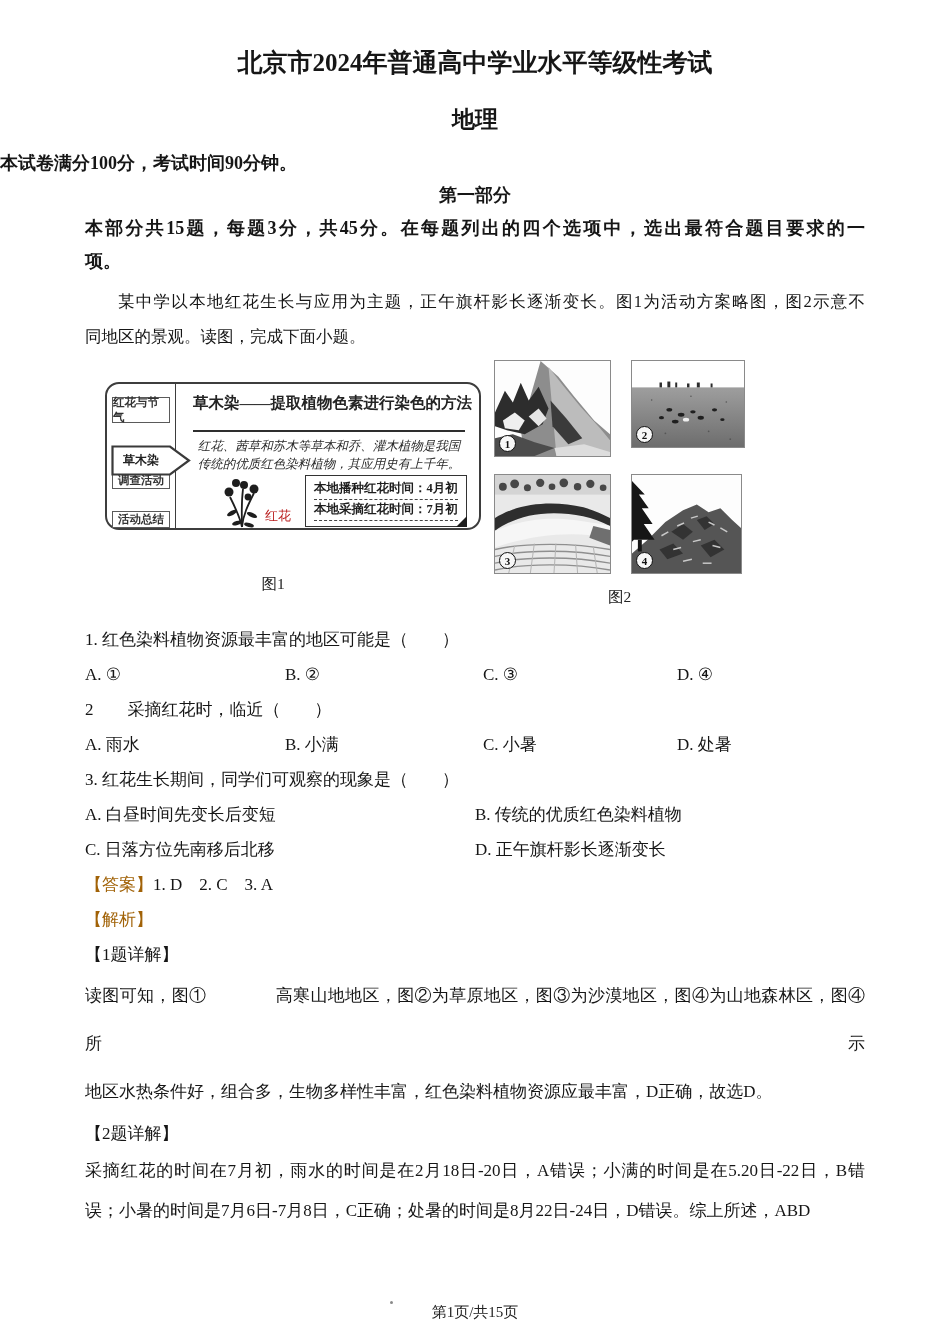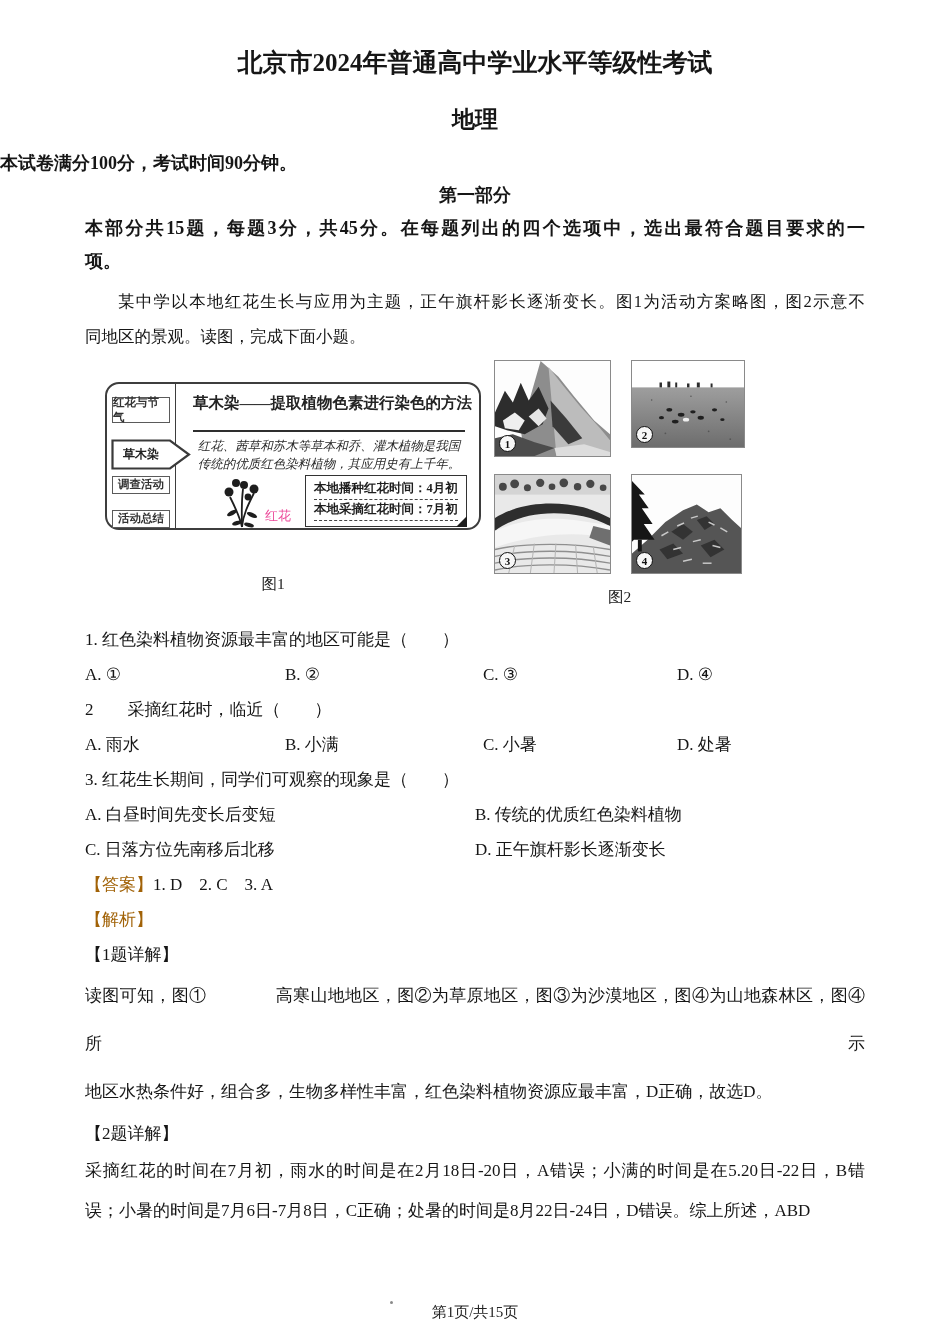--- a/index.html
+++ b/index.html
@@ -17,35 +17,35 @@
   .instructions { margin:6px 85px 0; font-weight:bold; font-size:18px; line-height:33px; }
   .jl { text-align:justify; text-align-last:justify; }
   .intro { margin:6px 85px 0; font-size:16.5px; line-height:35px; }
   .indent { text-indent:2em; }
   
   .figures { display:flex; margin:6px 0 0 85px; align-items:flex-start; }
   .fig1-col { width:400px; padding-left:20px; }
   .fig1 { position:relative; width:376px; height:148px; margin-top:22px;
           border:2px solid #3d3d3d; border-radius:14px; background:#fff; }
   .fig1-divider { position:absolute; left:68px; top:0; bottom:0; width:0; border-left:1.5px solid #3d3d3d; }
-  .tabs { position:absolute; left:0; top:0; bottom:0; width:68px; display:flex; flex-direction:column; gap:16px; padding-top:13px; }
+  .tabs { position:absolute; left:0; top:0; bottom:0; width:68px; display:flex; flex-direction:column; gap:22px; padding-top:13px; }
   .tab { width:58px; height:26px; margin:0 auto; border:1.5px solid #5a5a5a; background:#fff;
          font-size:11.5px; font-weight:600; color:#333; display:flex; align-items:center; justify-content:center; }
   .tab-arrow { position:relative; width:80px; height:31px; margin-left:4px; z-index:2; }
   .tab-arrow svg { position:absolute; inset:0; }
   .tab-arrow span { position:absolute; left:0; top:0; width:60px; height:31px; display:flex; align-items:center; justify-content:center;
                     font-size:12px; font-weight:bold; color:#222; }
   .fig1-main { position:absolute; left:70px; right:0; top:0; bottom:0; padding:9px 8px 4px 10px; }
   .fig1-title { margin:0 6px; text-align:center; font-weight:bold; font-size:15.5px; color:#242424;
                 border-bottom:2px solid #2e2e2e; padding-bottom:16px; white-space:nowrap; }
   .fig1-body { margin-top:5px; padding:0 2px; font-style:italic; font-size:12.5px; line-height:18px; color:#2a2a2a; text-align:center; }
   .fig1-body div { white-space:nowrap; }
   .fig1-bottom { display:flex; align-items:flex-end; margin-top:2px; padding-left:34px; }
   .flower { width:42px; height:52px; flex:none; }
-  .flower-label { font-size:13px; color:#ec4899; margin:0 0 4px 2px; flex:none; }
+  .flower-label { font-size:13px; color:#b91c1c; margin:0 0 4px 2px; flex:none; }
   .note { position:relative; margin-left:14px; margin-bottom:2px; border:1.5px solid #333; background:#fff;
           padding:3px 8px 5px; font-weight:bold; font-size:12.5px; color:#1d1d1d; }
   .nline { border-bottom:1.5px dashed #444; padding:1px 0 2px; white-space:nowrap; }
   .nline:last-child { margin-top:1px; }
   .fold { position:absolute; right:-1px; bottom:-1px; width:0; height:0;
           border-bottom:11px solid #1c1c1c; border-left:11px solid transparent; }
   .caption { margin-top:44px; text-align:center; font-size:15.5px; color:#222; }
   .fig1-caption { width:376px; padding-right:40px; }
   .fig2-col { margin-left:9px; }
   .prow { display:flex; gap:20px; }

